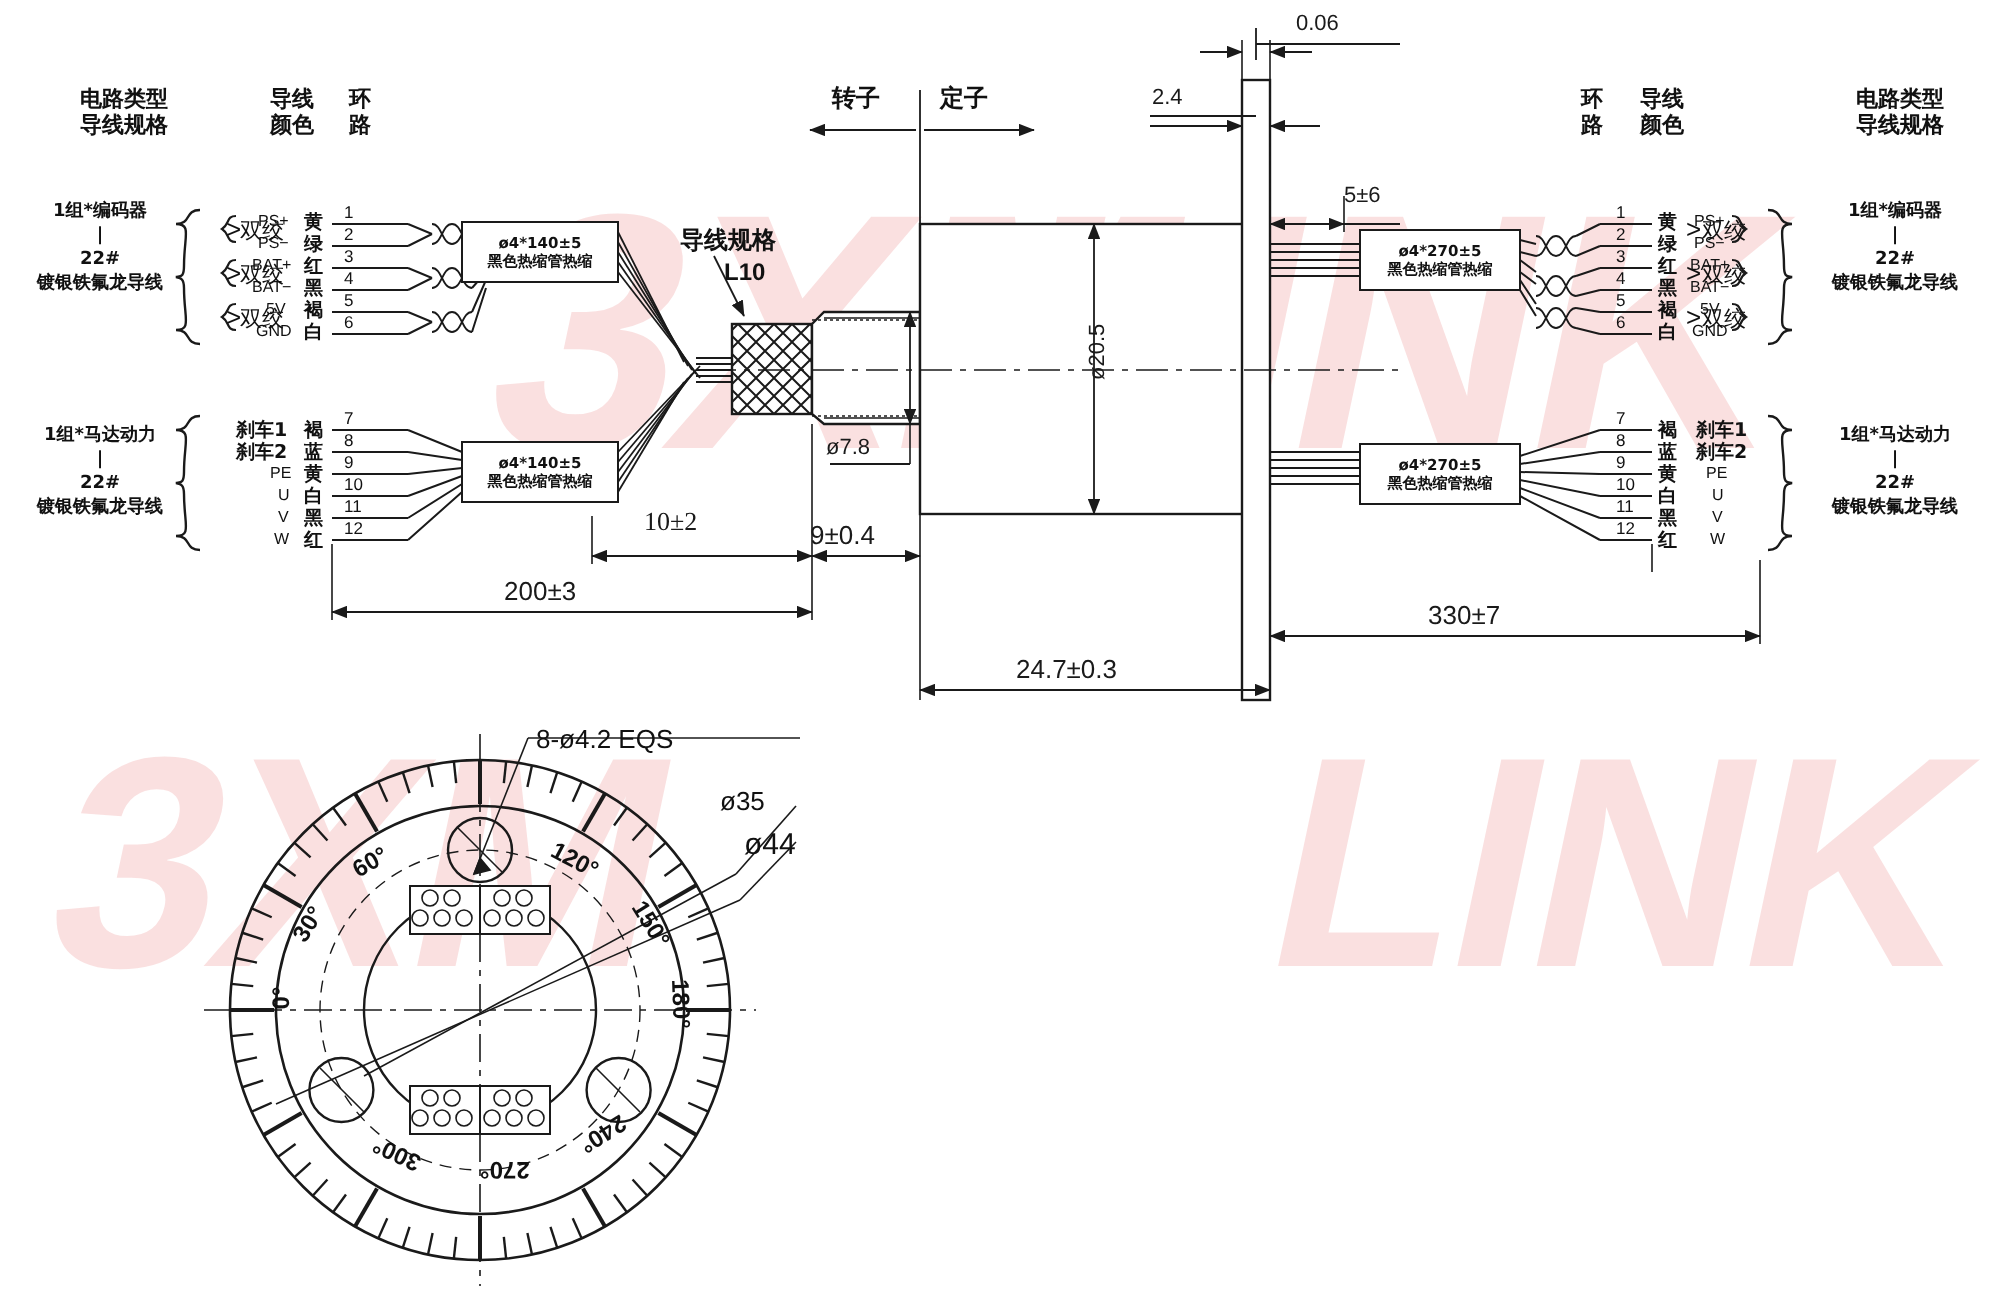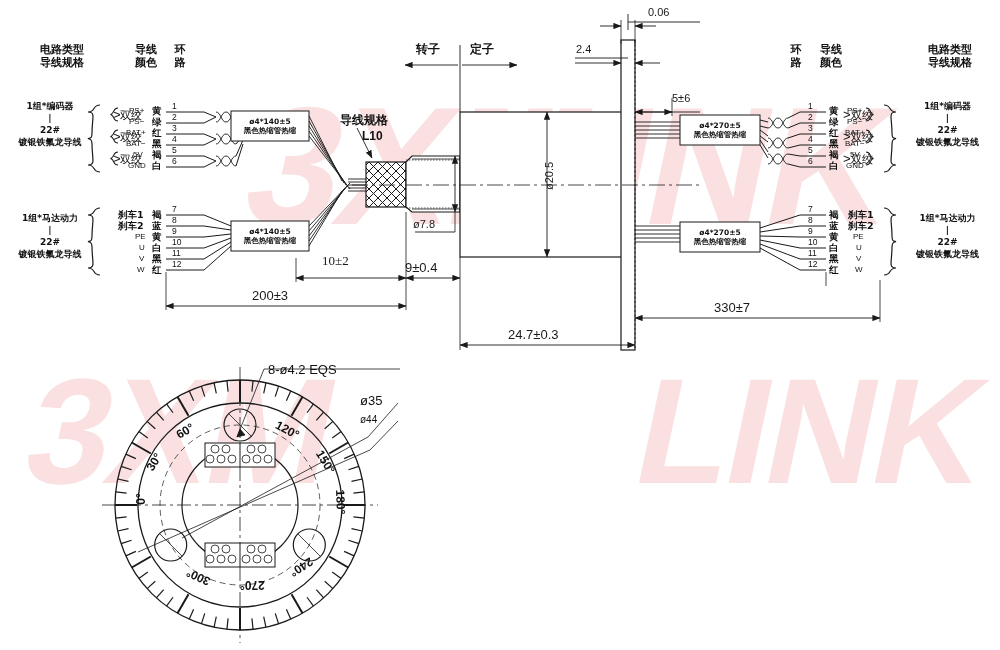--- a/index.html
+++ b/index.html
@@ -582,21 +582,21 @@
   <div class="lbl dimS rot90" style="left:543px;top:190px;">ø20.5</div>
   <div class="lbl dimS" style="left:413px;top:218px;">ø7.8</div>
   <div class="lbl dim" style="left:322px;top:253px;font-family:Liberation Serif, serif;">10±2</div>
   <div class="lbl dim" style="left:405px;top:260px;">9±0.4</div>
   <div class="lbl dim" style="left:252px;top:288px;">200±3</div>
   <div class="lbl dim" style="left:508px;top:327px;">24.7±0.3</div>
   <div class="lbl dim" style="left:714px;top:300px;">330±7</div>
 
   <div class="lbl" style="left:268px;top:362px;font-size:13px;">8-ø4.2  EQS</div>
   <div class="lbl" style="left:360px;top:393px;font-size:13px;">ø35</div>
-  <div class="lbl" style="left:360px;top:414px;font-size:10px;">ø44</div>
+  <div class="lbl" style="left:372px;top:414px;font-size:15px;">ø44</div>
 
   <div class="lbl ang" id="ang0" style="left:135px;top:492px;transform:rotate(-90deg);">0°</div>
   <div class="lbl ang" id="ang30" style="left:145px;top:455px;transform:rotate(-58deg);">30°</div>
   <div class="lbl ang" id="ang60" style="left:176px;top:424px;transform:rotate(-30deg);">60°</div>
   <div class="lbl ang" id="ang120" style="left:275px;top:423px;transform:rotate(28deg);">120°</div>
   <div class="lbl ang" id="ang150" style="left:313px;top:455px;transform:rotate(58deg);">150°</div>
   <div class="lbl ang" id="ang180" style="left:328px;top:495px;transform:rotate(88deg);">180°</div>
   <div class="lbl ang" id="ang240" style="left:289px;top:560px;transform:rotate(148deg);">240°</div>
   <div class="lbl ang" id="ang270" style="left:240px;top:578px;transform:rotate(180deg);">270°</div>
   <div class="lbl ang" id="ang300" style="left:186px;top:570px;transform:rotate(205deg);">300°</div>

